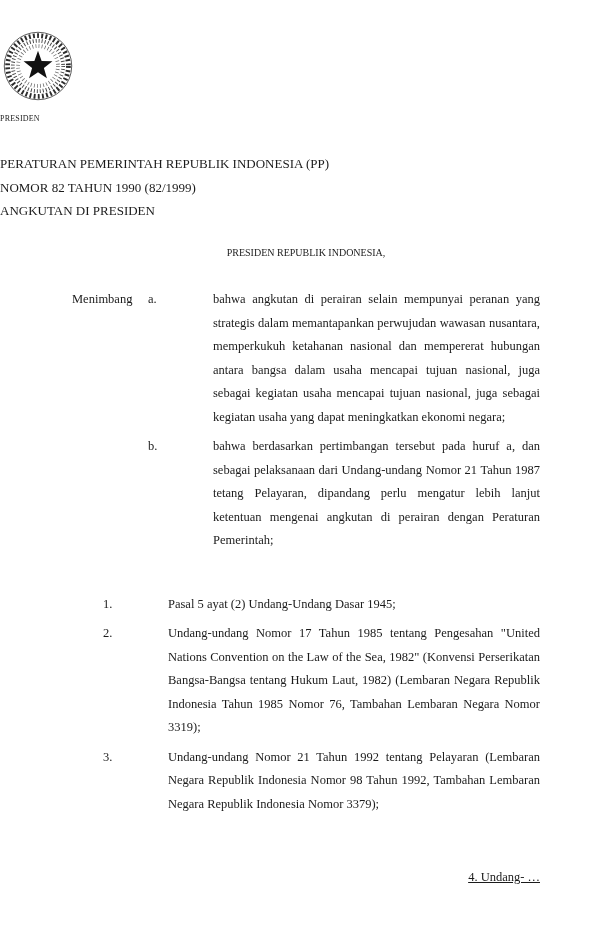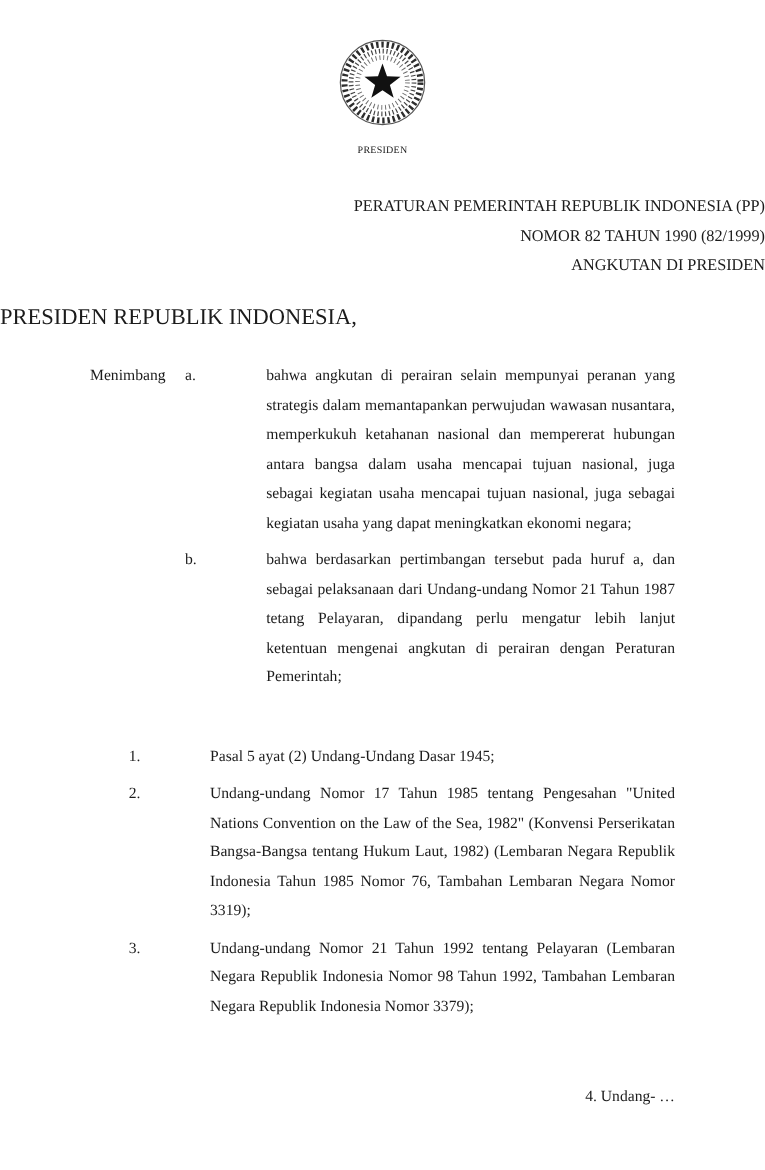--- a/index.html
+++ b/index.html
@@ -6,25 +6,25 @@
   .page {
     width: 612px;
     height: 936px;
     margin: 0 auto;
     background: #ffffff;
     position: relative;
     overflow: hidden;
     font-family: "Liberation Serif", serif;
     color: #1b1b1b;
   }
-  .doc-header { text-align: center; padding-top: 28px; }
+  .doc-header { text-align: left; padding-top: 28px; }
   .emblem { display: inline-block; }
   .header-lines { margin-top: 5px; font-size: 8px; line-height: 11px; letter-spacing: 0.2px; }
-  .title-block { text-align: right; margin-top: 28px; font-size: 13px; line-height: 23.5px; }
-  .salutation { text-align: left; margin-top: 18px; font-size: 18px; line-height: 23.5px; }
+  .title-block { text-align: left; margin-top: 28px; font-size: 13px; line-height: 23.5px; }
+  .salutation { text-align: center; margin-top: 18px; font-size: 10px; line-height: 23.5px; }
   .section {
     display: flex;
     margin: 0 72px;
     font-size: 12.5px;
     line-height: 23.5px;
   }
   .section-menimbang { margin-top: 24px; }
   .section-mengingat { margin-top: 40px; }
   .sec-label { width: 57px; flex-shrink: 0; }
   .sec-sep { width: 19px; flex-shrink: 0; }
@@ -33,20 +33,21 @@
   .item { display: flex; margin-bottom: 6px; }
   .item:last-child { margin-bottom: 0; }
   .item-marker { width: 18px; flex-shrink: 0; }
   .item-text { flex: 1; text-align: justify; margin-left: 47px; }
   .continuation {
     position: absolute;
     top: 866px;
     right: 72px;
     font-size: 12.5px;
     line-height: 23.5px;
+    text-decoration: underline;
   }
 </style>
 </head>
 <body>
 
 <div class="page">
 
   <div class="doc-header">
     <span class="emblem">
       <svg width="76" height="76" viewBox="0 0 80 80" aria-hidden="true">

